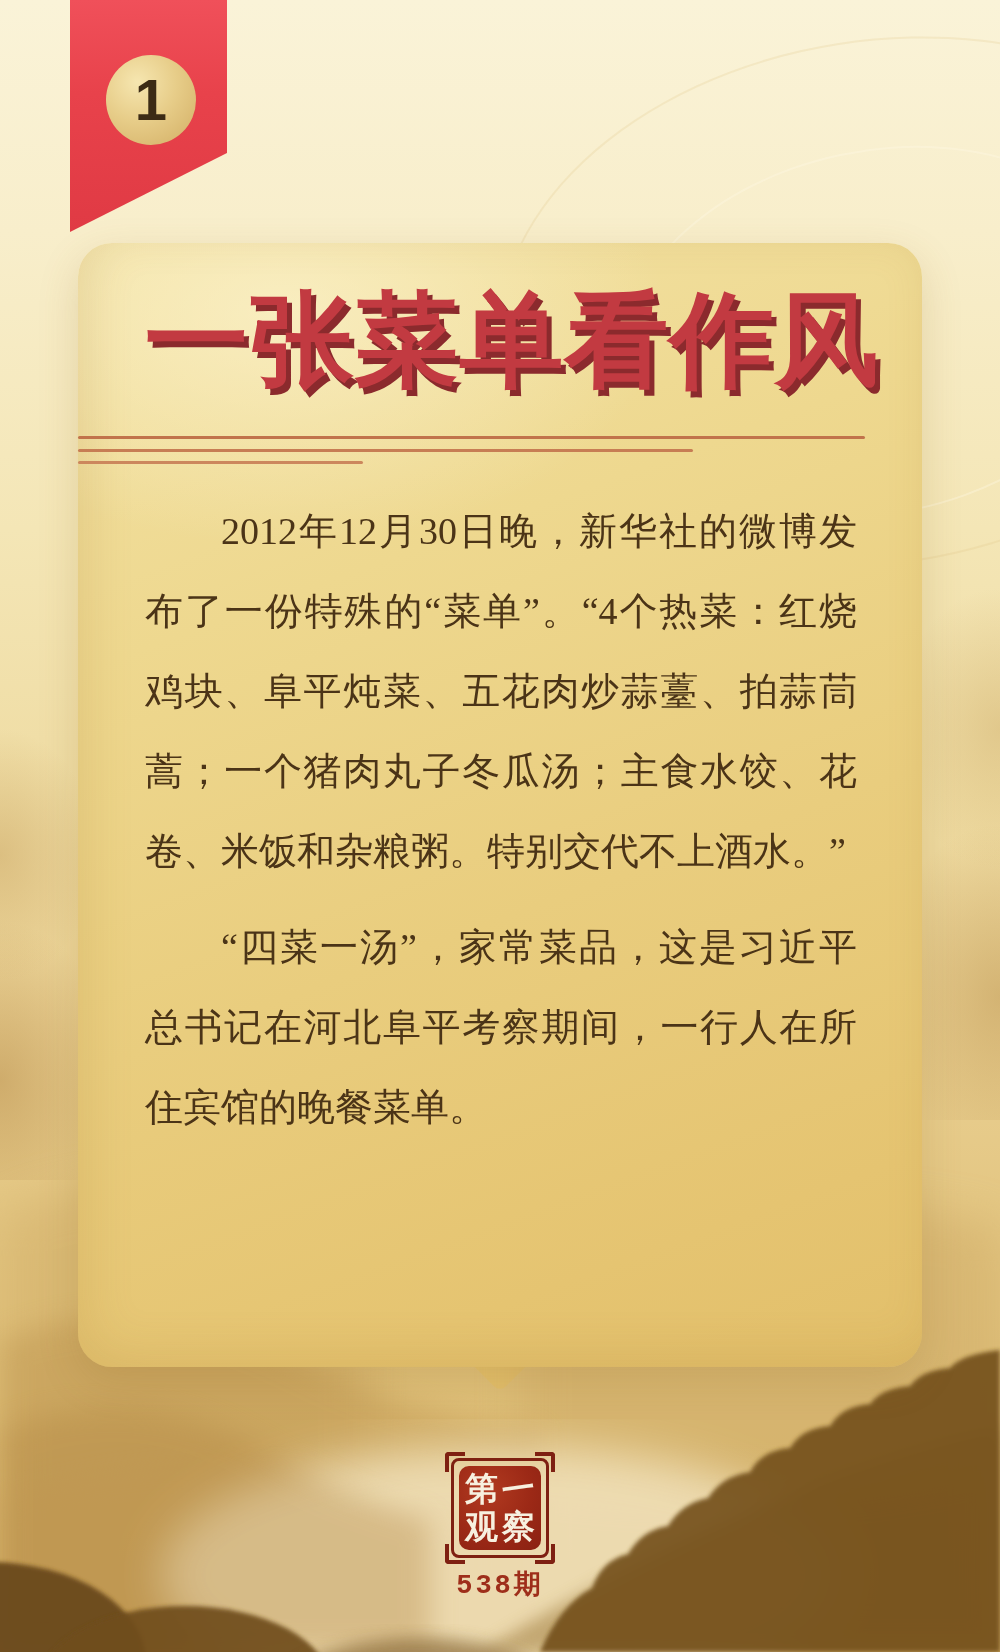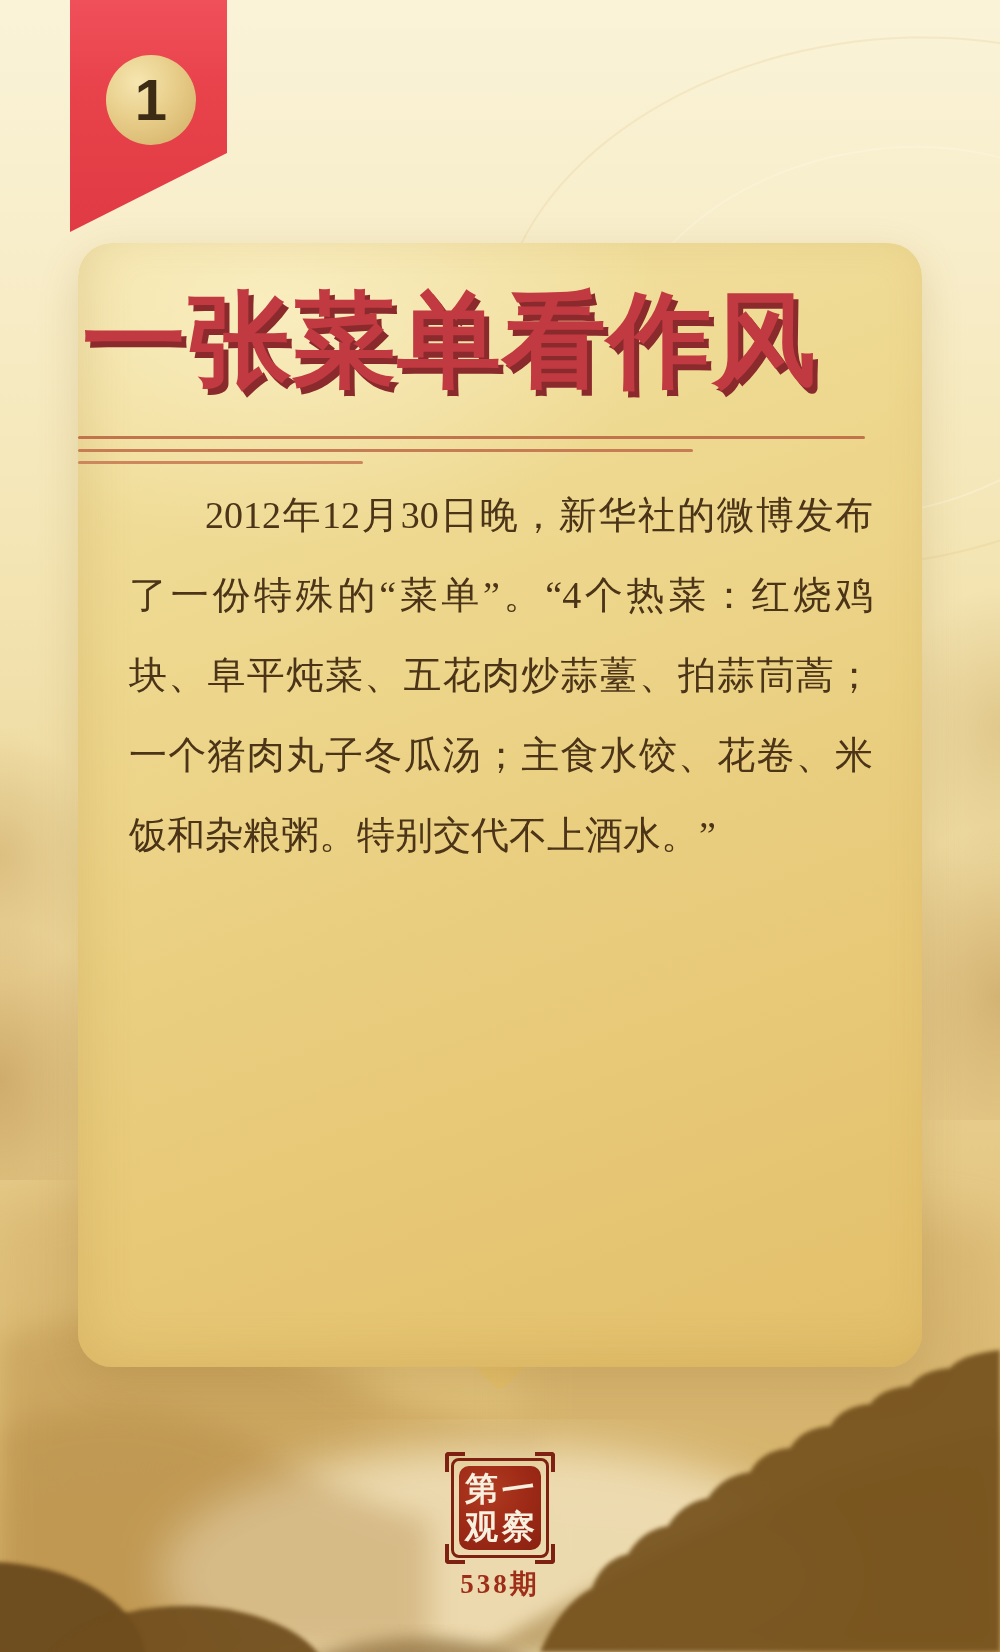--- a/index.html
+++ b/index.html
@@ -33,48 +33,48 @@
     font-weight:bold;font-size:58px;color:#3c2b15;line-height:1;}
 
   
   #card{position:absolute;left:78px;top:243px;width:844px;height:1124px;border-radius:34px;
     background:
       radial-gradient(ellipse 620px 380px at 24% 6%,rgba(255,248,218,.55),transparent 62%),
       linear-gradient(160deg,#f3e3a6 0%,#eed88f 30%,#e9cd7e 58%,#e5c471 85%,#e2bf6a 100%);
     box-shadow:inset 10px -12px 46px rgba(160,115,40,.16),0 14px 40px rgba(140,100,35,.18);}
   #card-tail{position:absolute;left:400px;bottom:-16px;width:44px;height:44px;
     background:#e3c06c;border-radius:8px;transform:rotate(45deg);z-index:-1;}
-  #card-title{position:absolute;left:4px;top:38px;width:100%;
+  #card-title{position:absolute;left:12px;top:38px;width:100%;text-align:center;
     font-size:104px;font-weight:900;letter-spacing:1px;color:#c23a41;line-height:1.15;
     text-shadow:5px 6px 0 #8b2a2d;}
   .rule{position:absolute;left:0;border-radius:2px;}
   #rule1{top:193px;width:787px;height:3px;background:#c1734b;}
   #rule2{top:206px;width:615px;height:3px;background:#c77d54;}
   #rule3{top:218px;width:285px;height:3px;background:#cc875d;}
   #card-body{position:absolute;left:51px;top:232px;width:744px;color:#4b3417;
     font-size:38px;line-height:80px;text-align:justify;text-justify:inter-ideograph;}
-  #card-body p{margin:0;text-indent:2em;}
+  #card-body p{margin:16px;text-indent:2em;}
 
   
   #seal{position:absolute;left:445px;top:1452px;width:110px;height:112px;}
   #seal-frame{position:absolute;left:6px;top:6px;right:6px;bottom:6px;
     border:3px solid #7e2012;border-radius:8px;}
   .hook{position:absolute;width:16px;height:16px;border:0 solid #7e2012;}
   #hook-tl{left:0;top:0;border-left-width:4px;border-top-width:4px;border-top-left-radius:4px;}
   #hook-tr{right:0;top:0;border-right-width:4px;border-top-width:4px;border-top-right-radius:4px;}
   #hook-bl{left:0;bottom:0;border-left-width:4px;border-bottom-width:4px;border-bottom-left-radius:4px;}
   #hook-br{right:0;bottom:0;border-right-width:4px;border-bottom-width:4px;border-bottom-right-radius:4px;}
   #seal-square{position:absolute;left:14px;top:14px;right:14px;bottom:14px;border-radius:10px;
     background:radial-gradient(circle at 35% 30%,#b13a20 0%,#9c2916 55%,#8a2112 100%);
     display:grid;grid-template-columns:1fr 1fr;grid-template-rows:1fr 1fr;
     align-items:center;justify-items:center;padding:4px;box-sizing:border-box;}
   #seal-square span{color:#f7f0df;font-weight:bold;font-size:33px;line-height:1;}
   #seal-char-yi{transform:rotate(-8deg);}
   #issue{position:absolute;left:0;top:1566px;width:1000px;text-align:center;
-    font-family:Liberation Serif, serif;
+    font-family:Liberation Mono, monospace;
     font-size:27px;font-weight:bold;letter-spacing:3px;color:#9e2e1a;}
 </style>
 </head>
 <body>
 
 <div class="arc" id="arc1"></div>
 <div class="arc" id="arc2"></div>
 
 <div class="margin-haze" id="haze-left"></div>
 <div class="margin-haze" id="haze-right"></div>
@@ -116,20 +116,21 @@
 </div>
 
 <div id="card">
   <div id="card-tail"></div>
   <div id="card-title">一张菜单看作风</div>
   <div class="rule" id="rule1"></div>
   <div class="rule" id="rule2"></div>
   <div class="rule" id="rule3"></div>
   <div id="card-body">
     <p>2012年12月30日晚，新华社的微博发布了一份特殊的“菜单”。“4个热菜：红烧鸡块、阜平炖菜、五花肉炒蒜薹、拍蒜茼蒿；一个猪肉丸子冬瓜汤；主食水饺、花卷、米饭和杂粮粥。特别交代不上酒水。”</p>
+    <p>“四菜一汤”，家常菜品，这是习近平总书记在河北阜平考察期间，一行人在所住宾馆的晚餐菜单。</p>
   </div>
 </div>
 
 <div id="seal">
   <div class="hook" id="hook-tl"></div>
   <div class="hook" id="hook-tr"></div>
   <div class="hook" id="hook-bl"></div>
   <div class="hook" id="hook-br"></div>
   <div id="seal-frame"></div>
   <div id="seal-square">

